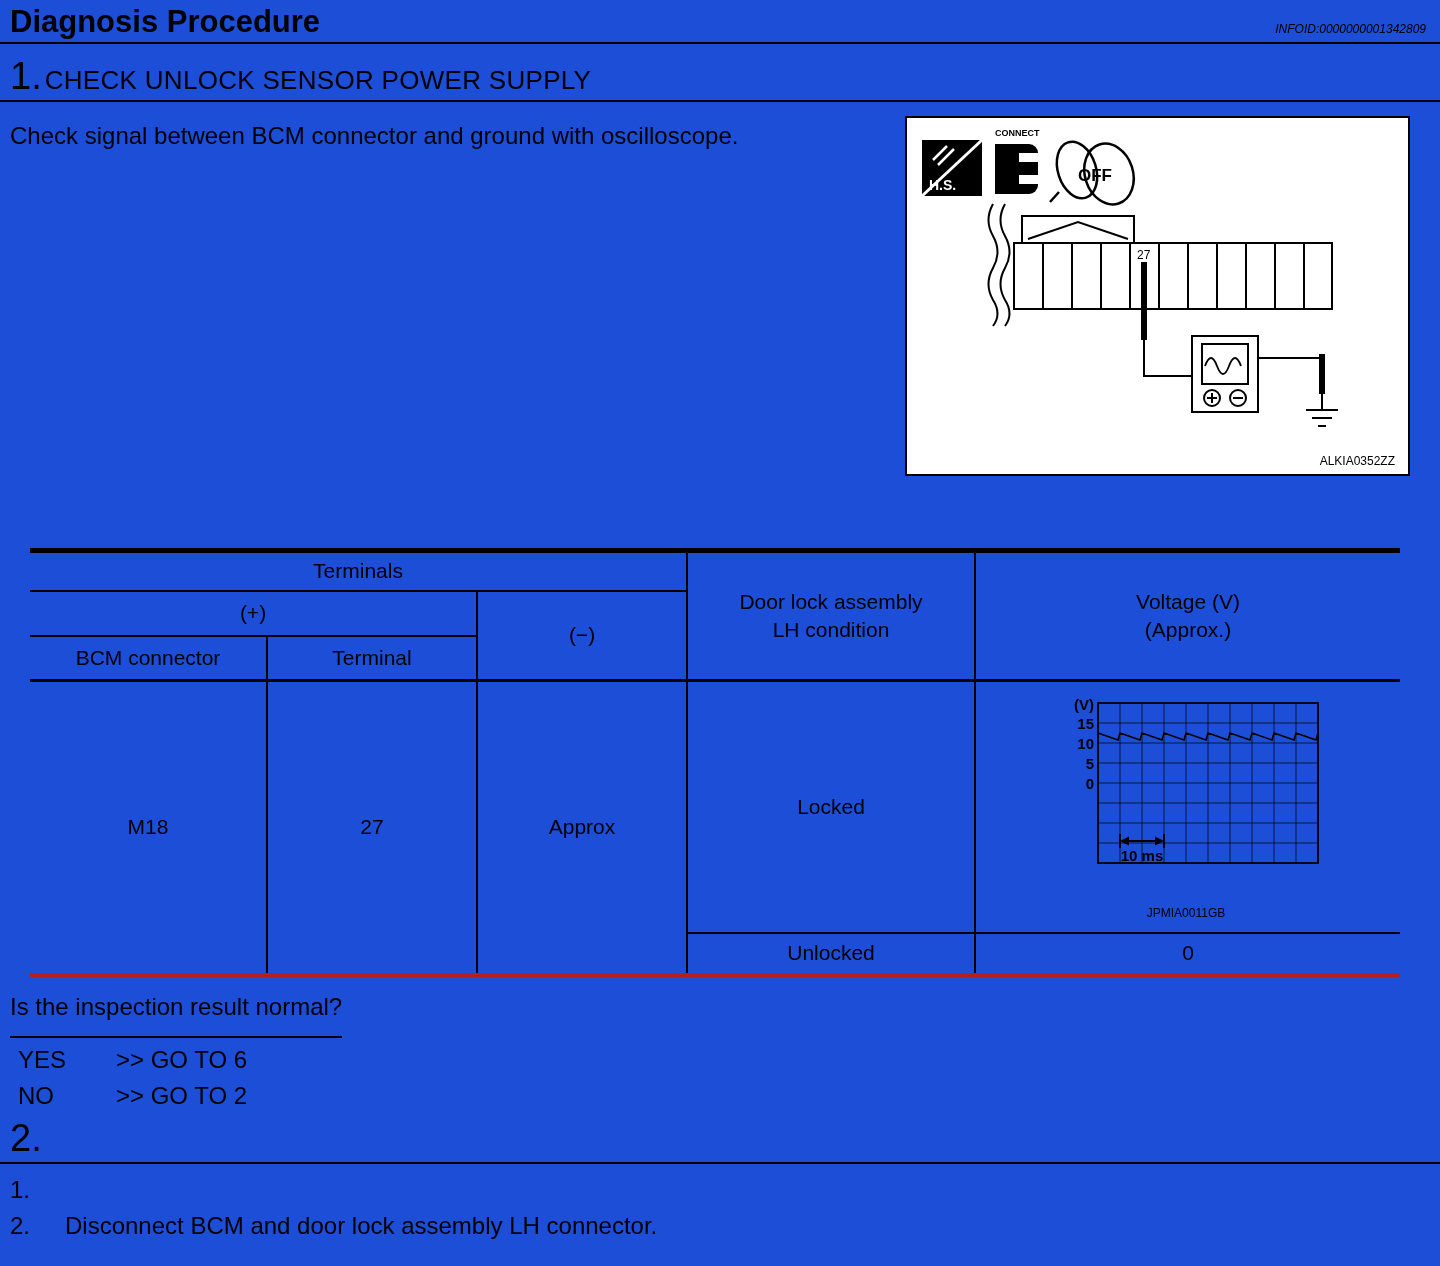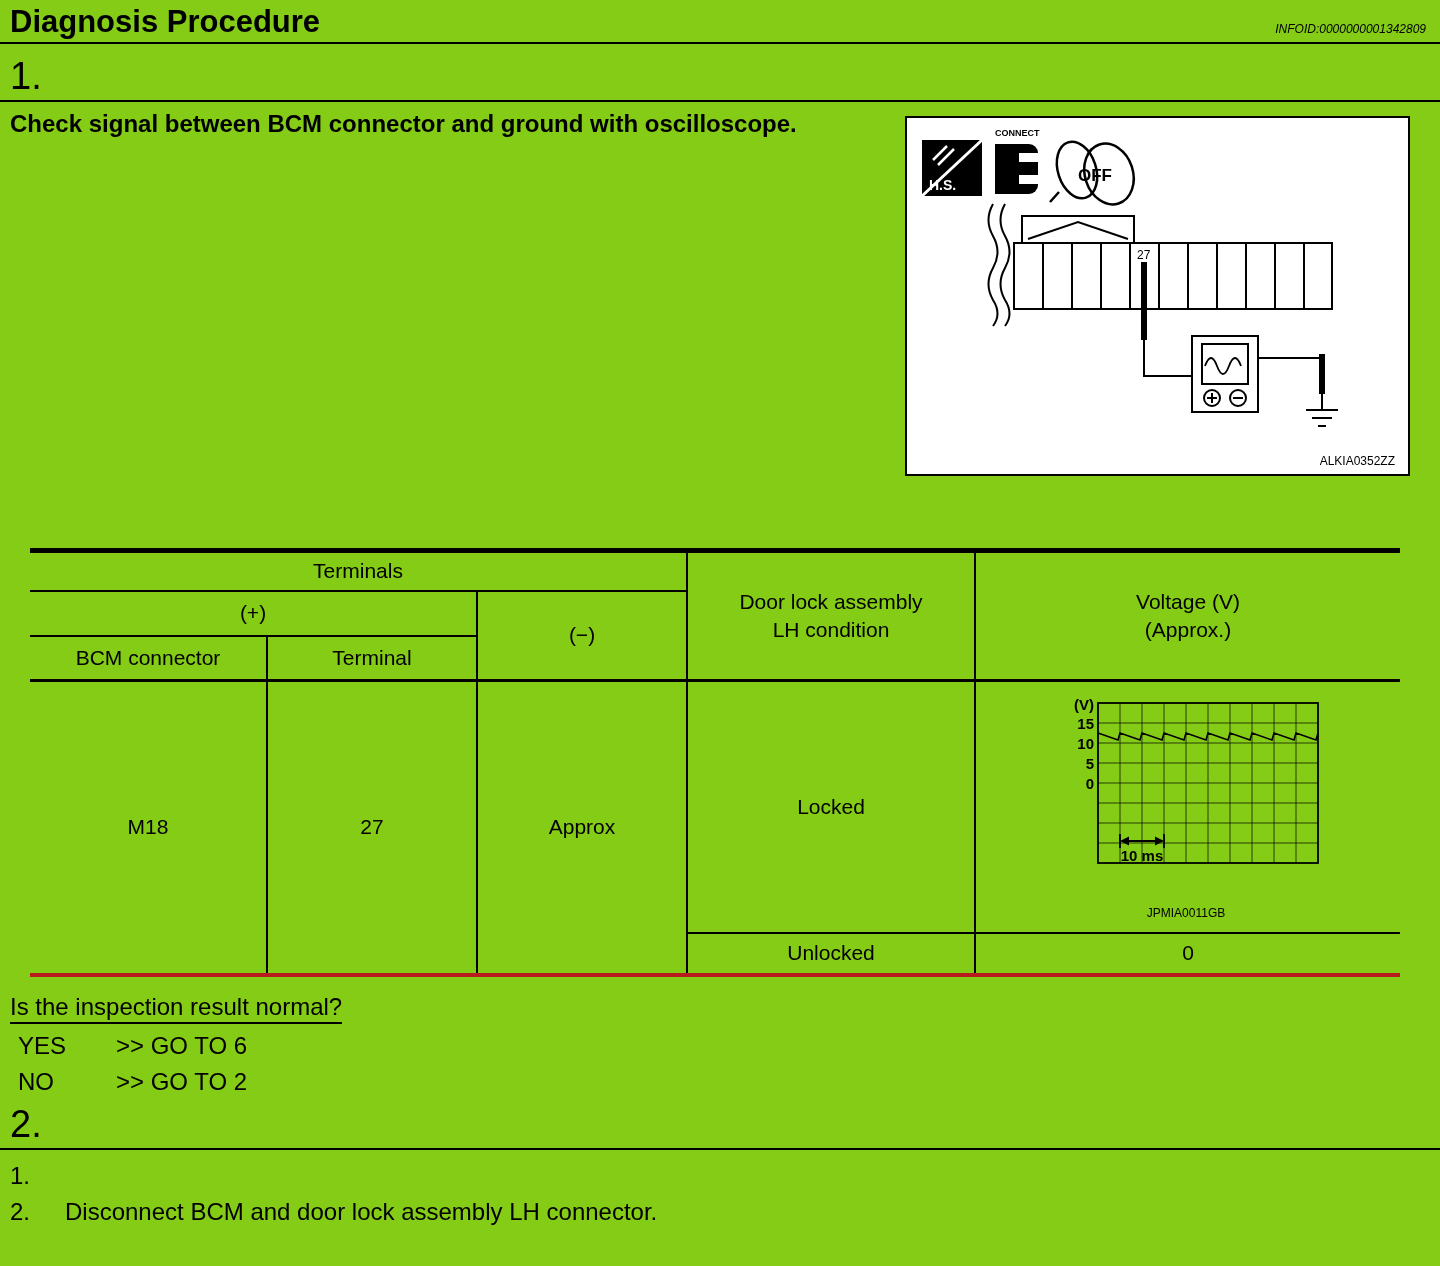--- a/index.html
+++ b/index.html
@@ -1,65 +1,66 @@
 <!DOCTYPE html>
 <html><head>
 <meta charset="utf-8">
 <style>
   * { margin:0; padding:0; box-sizing:border-box; }
   html,body { background:#fff; }
   body { width:1440px; height:1266px; font-family:"Liberation Sans", sans-serif; color:#000; }
-  .page { position:relative; width:1440px; height:1266px; overflow:hidden; background:#84cc16; }
+  .page { position:relative; width:1440px; height:1266px; overflow:hidden; background:#1d4ed8; }
 
   .hdr { display:flex; justify-content:space-between; align-items:flex-end; padding:4px 14px 2px 10px; }
   .title { font-size:31px; font-weight:bold; line-height:36px; }
   .infoid { font-size:12px; font-style:italic; padding-bottom:4px; }
   .rule { border-top:2px solid #000; }
   .rule-heavy { border-top:2px solid #000; }
 
   .step-head { display:flex; align-items:baseline; padding:12px 0 4px 10px; }
   .step-num { font-size:38px; line-height:40px; }
   .step-title { font-size:26px; margin-left:3px; letter-spacing:0.3px; }
 
   .sec1 { position:relative; height:446px; }
-  .intro { font-size:24px; padding:8px 0 0 10px;font-weight:bold; }
+  .intro { font-size:24px; padding:20px 0 0 10px; }
   .figure { position:absolute; top:14px; right:30px; width:505px; height:360px; border:2px solid #000; background:#fff; }
 
   table.spec { border-collapse:collapse; margin:0 40px 7px 30px; width:1370px; table-layout:fixed;
                border-top:5px solid #000; border-bottom:4px solid #b91c1c; font-size:21px; }
   table.spec th, table.spec td { font-weight:normal; text-align:center; vertical-align:middle; padding:0; line-height:1.35; }
   .br2 { border-right:2px solid #000; }
   .bb2 { border-bottom:2px solid #000; }
   .bb3 { border-bottom:3px solid #000; }
 
   .wavewrap { display:inline-block; width:310px; text-align:center; margin-top:6px; }
   .wavecode { font-size:12px; margin-top:2px; padding-right:4px; }
 
   .question { font-size:24px; margin:16px 0 0 10px; }
-  .question span { display:inline-block; border-bottom:2px solid #000; padding-bottom:1px; }
+  .question span { display:inline-block; border-bottom:2px solid #000; padding-bottom:15px; }
   .ans { display:flex; font-size:24px; margin-left:18px; margin-top:8px; }
   .ans .lbl { width:98px; }
 
   .olist { font-size:24px; margin:12px 0 0 10px; }
   .oli { display:flex; margin-bottom:8px; }
   .oli .n { width:55px; }
 </style>
 </head>
 <body>
 
 <div class="page">
 
   <div class="hdr">
     <div class="title">Diagnosis Procedure</div>
     <div class="infoid">INFOID:0000000001342809</div>
   </div>
   <div class="rule"></div>
 
   <div class="step-head">
     <span class="step-num">1.</span>
+    <span class="step-title">CHECK UNLOCK SENSOR POWER SUPPLY</span>
   </div>
   <div class="rule-heavy"></div>
 
   <div class="sec1">
     <div class="intro">Check signal between BCM connector and ground with oscilloscope.</div>
 
     <div class="figure">
       <svg width="501" height="356" viewBox="0 0 501 356">
 
         <g>

